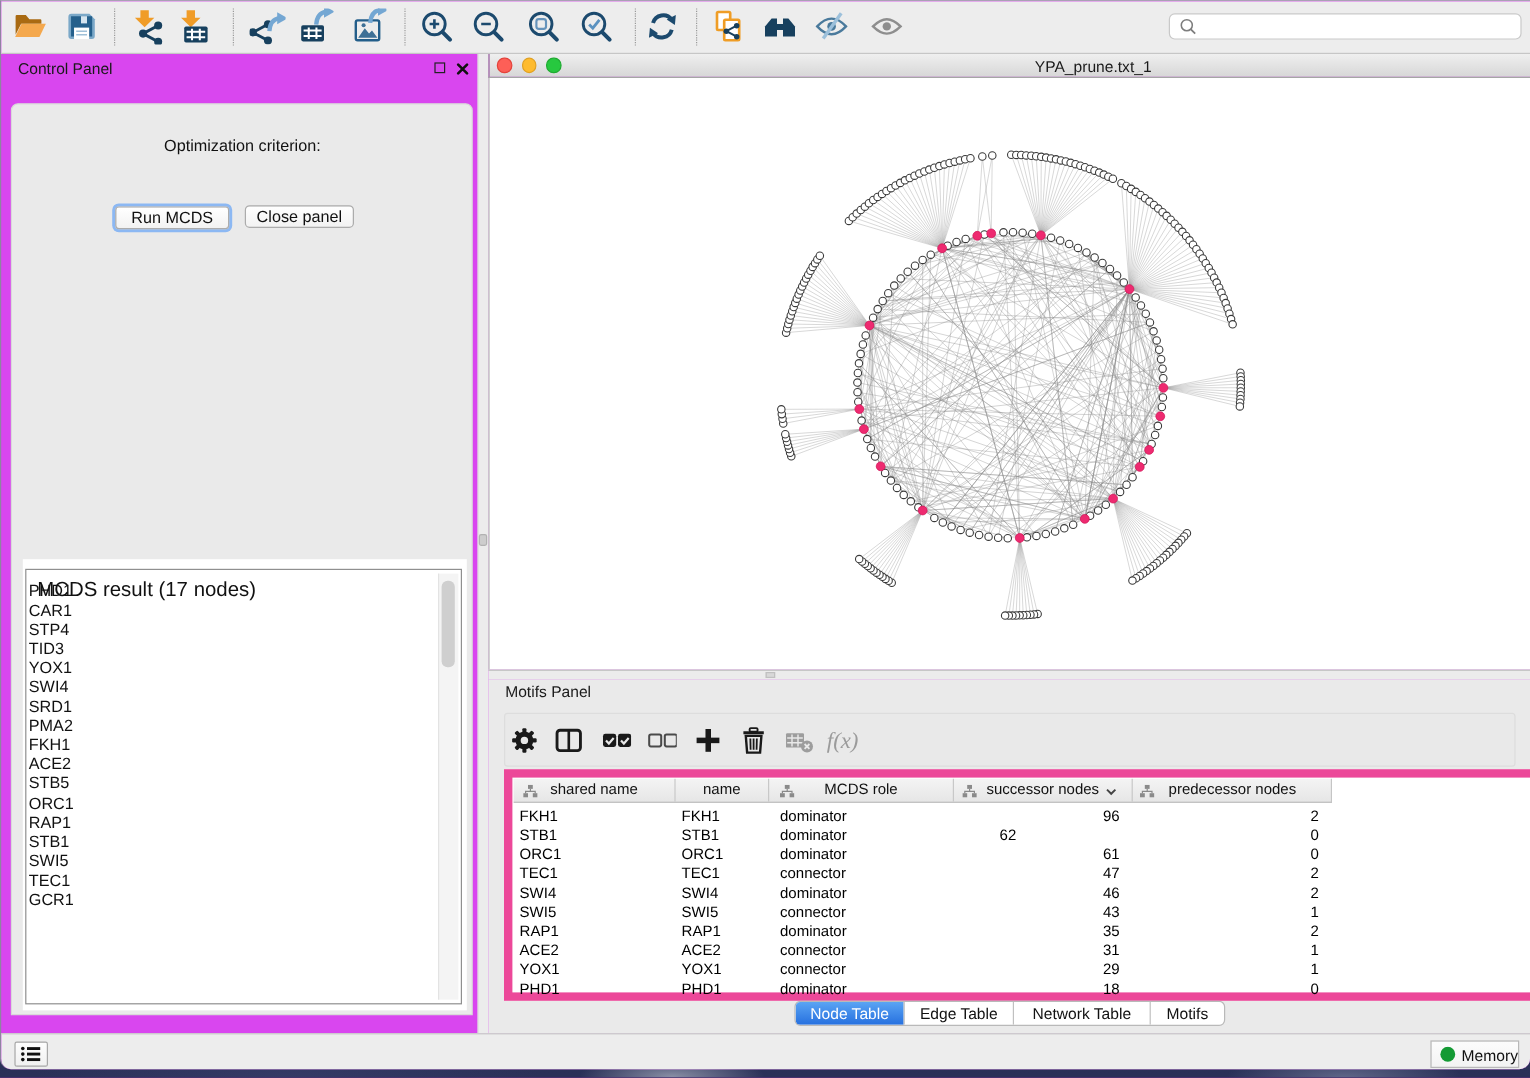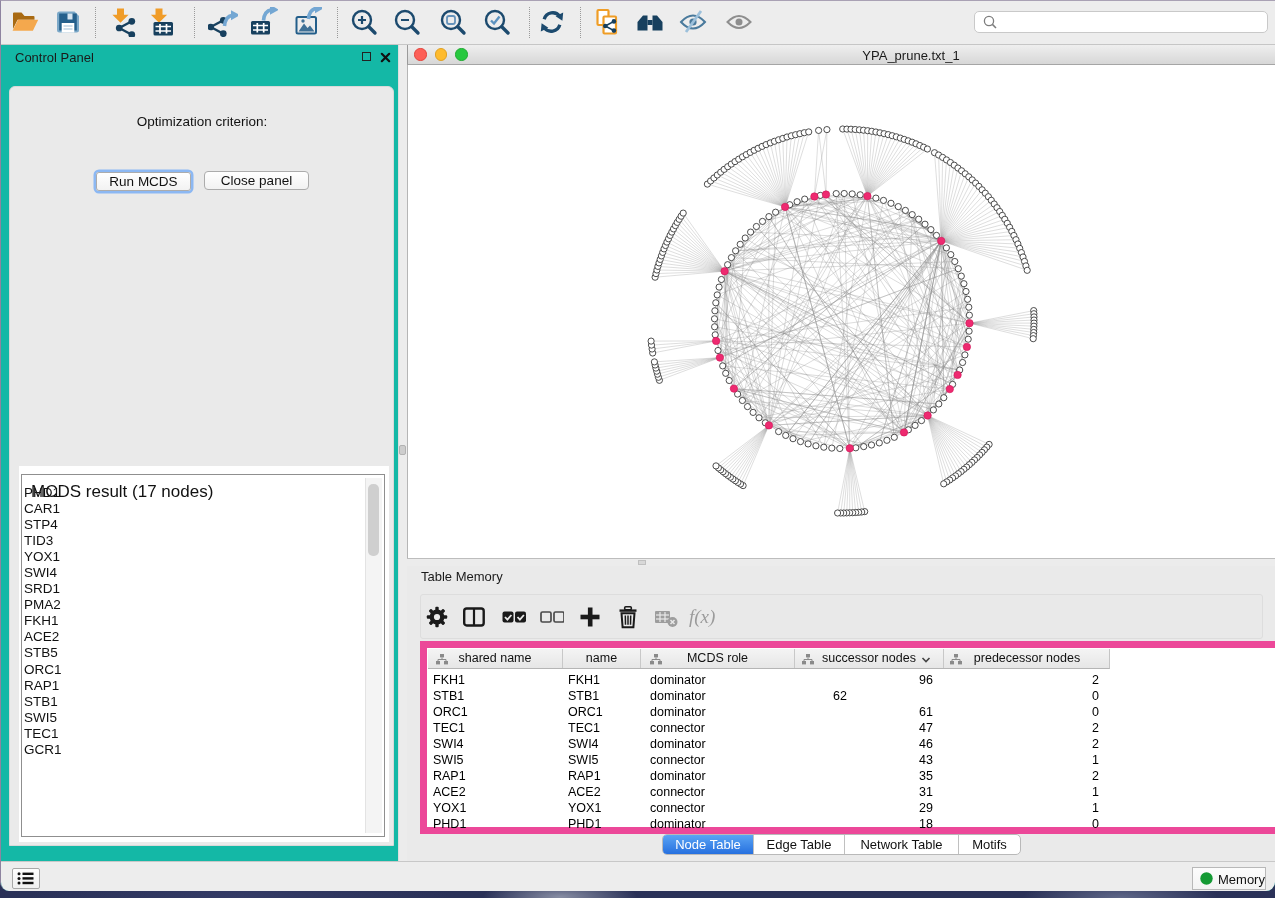--- a/index.html
+++ b/index.html
@@ -2,21 +2,21 @@
 <html><head><meta charset="utf-8">
 <style>
 html,body{margin:0;padding:0}
 body{width:1275px;height:898px;overflow:hidden;background:#252c52;font-family:"Liberation Sans",sans-serif;position:relative}
 .wall{position:absolute;left:0;top:0;width:1275px;height:898px;
  background:#1d2443;
  background-image:radial-gradient(ellipse 110px 26px at 560px 897px,#888ea4 0%,rgba(136,142,164,0) 70%),
  radial-gradient(ellipse 140px 30px at 1120px 898px,#5f6788 0%,rgba(95,103,136,0) 70%),
  radial-gradient(ellipse 280px 50px at 240px 898px,#343b66 0%,rgba(52,59,102,0) 75%),
  linear-gradient(#151b38,#2a3158)}
-.app{position:absolute;left:0;top:0;width:1275px;height:891px;background:#14b8a6;border-left:1px solid #8e84a0;border-top:1px solid #a9a1b4;box-sizing:border-box;border-radius:0 0 9px 9px;overflow:hidden}
+.app{position:absolute;left:0;top:0;width:1275px;height:891px;background:#d946ef;border-left:1px solid #8e84a0;border-top:1px solid #a9a1b4;box-sizing:border-box;border-radius:0 0 9px 9px;overflow:hidden}
 .abs{position:absolute}
 .toolbar{position:absolute;left:0;top:0;width:1275px;height:44px;background:#ededed;border-bottom:1px solid #c6c6c6;box-sizing:border-box}
 .tb-sep{position:absolute;top:6px;height:31px;width:0;border-left:1px dotted #9a9a9a}
 .tbi{position:absolute;top:6px;width:30px;height:30px}
 .search{position:absolute;left:973px;top:10px;width:292px;height:20px;background:#fff;border:1px solid #c9c9c9;border-radius:5px}
 .wbtn{position:absolute;width:9px;height:9px;border:1.5px solid #222;box-sizing:border-box}
 .tabs{position:absolute;height:21px;display:flex;font-size:13px}
 .tab{background:#fdfdfd;border:1px solid #b9b9b9;border-left:none;box-sizing:border-box;display:flex;align-items:center;justify-content:center;color:#111}
 .tab.first{border-left:1px solid #b9b9b9;border-radius:4px 0 0 4px}
 .tab.sel{background:linear-gradient(#54a2f6,#1f71de);color:#fff;border-color:#2e6dc9;border-radius:0 4px 4px 0}
@@ -177,21 +177,21 @@
   </div>
 
   <div class="abs" style="left:14px;top:49px;font-size:13px;color:#1a1a1a">Control Panel</div>
   <div class="wbtn" style="left:361px;top:51px"></div>
   <svg width="11" height="11" style="position:absolute;left:379px;top:51px" viewBox="0 0 11 11">
       <path d="M1.8 1.8 L9.2 9.2 M9.2 1.8 L1.8 9.2" stroke="#111" stroke-width="2.2" stroke-linecap="round"></path>
     </svg>
   <div class="abs" style="left:8px;top:85px;width:385px;height:760px;background:#eaeaea;border:1px solid #d9d9d9;border-radius:6px 6px 0 0;box-sizing:border-box"></div>
   <div class="abs" style="left:0;top:113px;width:402px;text-align:center;font-size:13.5px;color:#111">Optimization criterion:</div>
   <div class="btn" style="left:95px;top:171px;width:95px;box-shadow:0 0 0 2.5px #8cb8f3;border-radius:3px">Run MCDS</div>
-  <div class="btn" style="left:203px;top:170px;width:105px">Close panel</div>
+  <div class="btn" style="left:203px;top:170px;width:91px">Close panel</div>
   <div class="abs" style="left:18px;top:465px;width:370px;height:376px;background:#fff">
     <div class="abs" style="left:2px;top:8px;width:364px;height:363px;border:1px solid #8f8f8f;box-sizing:border-box"></div>
     <div class="abs" style="left:9px;top:16px;background:#fff;padding:0 3px;font-size:17px;color:#111">MCDS result (17 nodes)</div>
     <div class="abs" style="left:5px;top:19px;font-size:13.5px;color:#111;line-height:16.05px">PHD1<br>CAR1<br>STP4<br>TID3<br>YOX1<br>SWI4<br>SRD1<br>PMA2<br>FKH1<br>ACE2<br>STB5<br>ORC1<br>RAP1<br>STB1<br>SWI5<br>TEC1<br>GCR1</div>
     <div class="abs" style="left:346px;top:12px;width:16px;height:355px;background:#f4f4f4;border-left:1px solid #e3e3e3">
       <div class="abs" style="left:2px;top:6px;width:11px;height:72px;background:#cfcfcf;border-radius:5px"></div>
     </div>
   </div>
 
   <div class="abs" style="left:397px;top:44px;width:9px;height:816px;background:#ececec;border-left:1px solid #dedede;box-sizing:border-box"></div>
@@ -959,21 +959,21 @@
 <circle cx="717.9" cy="356.6" r="3.7"></circle>
 <circle cx="714.1" cy="339.9" r="3.7"></circle>
 <circle cx="722.6" cy="270.2" r="3.7"></circle>
 </g>
 </svg>
   </div>
   <div class="abs" style="left:406px;top:557px;width:869px;height:8px;background:#ececec;border-top:1px solid #bdbdbd;box-sizing:border-box"></div>
   <div class="abs" style="left:637px;top:559px;width:8px;height:5px;background:#d8d8d8;border:1px solid #c0c0c0;box-sizing:border-box"></div>
 
   <div class="abs" style="left:406px;top:565px;width:869px;height:295px;background:#eaeaea">
-    <div class="abs" style="left:14px;top:3px;font-size:13px;color:#1a1a1a">Table Memory</div>
+    <div class="abs" style="left:14px;top:3px;font-size:13px;color:#1a1a1a">Motifs Panel</div>
 
     <div class="abs" style="left:13px;top:28px;width:843px;height:45px;background:#e9e9e9;border:1px solid #dddddd;border-radius:3px;box-sizing:border-box"></div>
     <svg width="24" height="24" viewBox="0 0 24 24" style="position:absolute;left:18px;top:39px">
         <rect x="10.3" y="1.8" width="3.4" height="4.4" rx="1" fill="#1a1a1a" transform="rotate(0 12 12)"></rect>
         <rect x="10.3" y="1.8" width="3.4" height="4.4" rx="1" fill="#1a1a1a" transform="rotate(45 12 12)"></rect>
         <rect x="10.3" y="1.8" width="3.4" height="4.4" rx="1" fill="#1a1a1a" transform="rotate(90 12 12)"></rect>
         <rect x="10.3" y="1.8" width="3.4" height="4.4" rx="1" fill="#1a1a1a" transform="rotate(135 12 12)"></rect>
         <rect x="10.3" y="1.8" width="3.4" height="4.4" rx="1" fill="#1a1a1a" transform="rotate(180 12 12)"></rect>
         <rect x="10.3" y="1.8" width="3.4" height="4.4" rx="1" fill="#1a1a1a" transform="rotate(225 12 12)"></rect>
         <rect x="10.3" y="1.8" width="3.4" height="4.4" rx="1" fill="#1a1a1a" transform="rotate(270 12 12)"></rect>

